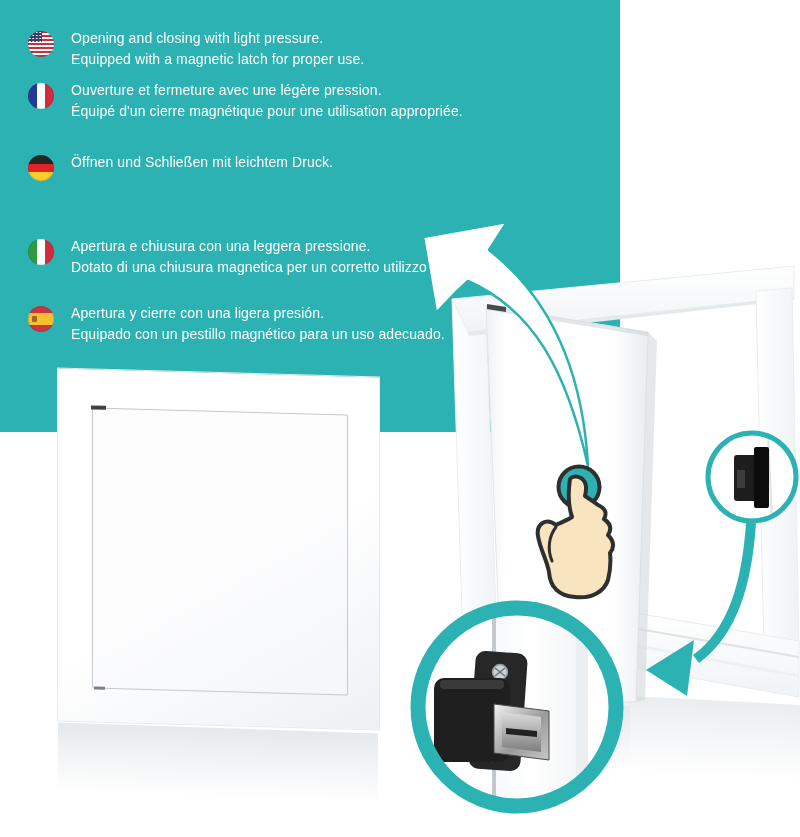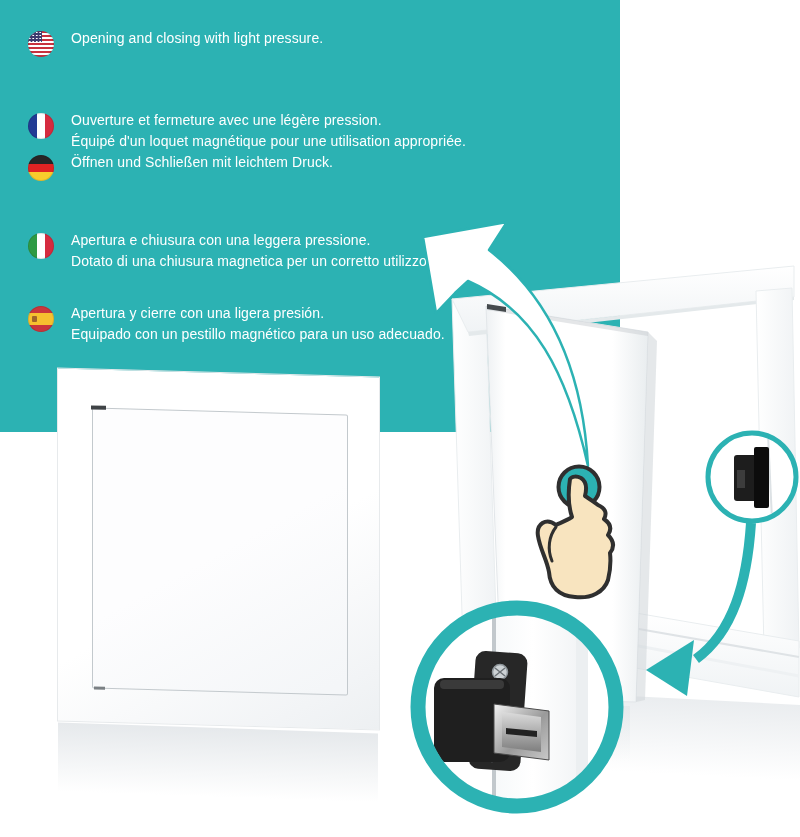--- a/index.html
+++ b/index.html
@@ -48,36 +48,37 @@
 <body>
 
 <div class="stage">
 
   <div class="info-panel"></div>
 
   <div class="lang" style="top:28px">
     <div class="flag flag-us"></div>
     <div class="lines">
         <span>Opening and closing with light pressure.</span>
-      </div>
-  </div>
-  <div class="lang" style="top:110px">
+        <span>Equipped with a magnetic latch for proper use.</span>
+      </div>
+  </div>
+  <div class="lang" style="top:80px">
     <div class="flag flag-fr"></div>
     <div class="lines">
         <span>Ouverture et fermeture avec une légère pression.</span>
-        <span>Équipé d'un loquet magnétique pour une utilisation appropriée.</span>
+        <span>Équipé d'un cierre magnétique pour une utilisation appropriée.</span>
       </div>
   </div>
   <div class="lang" style="top:152px">
     <div class="flag flag-de"></div>
     <div class="lines">
         <span>Öffnen und Schließen mit leichtem Druck.</span>
       </div>
   </div>
-  <div class="lang" style="top:230px">
+  <div class="lang" style="top:236px">
     <div class="flag flag-it"></div>
     <div class="lines">
         <span>Apertura e chiusura con una leggera pressione.</span>
         <span>Dotato di una chiusura magnetica per un corretto utilizzo.</span>
       </div>
   </div>
   <div class="lang" style="top:303px">
     <div class="flag flag-es"></div>
     <div class="lines">
         <span>Apertura y cierre con una ligera presión.</span>

